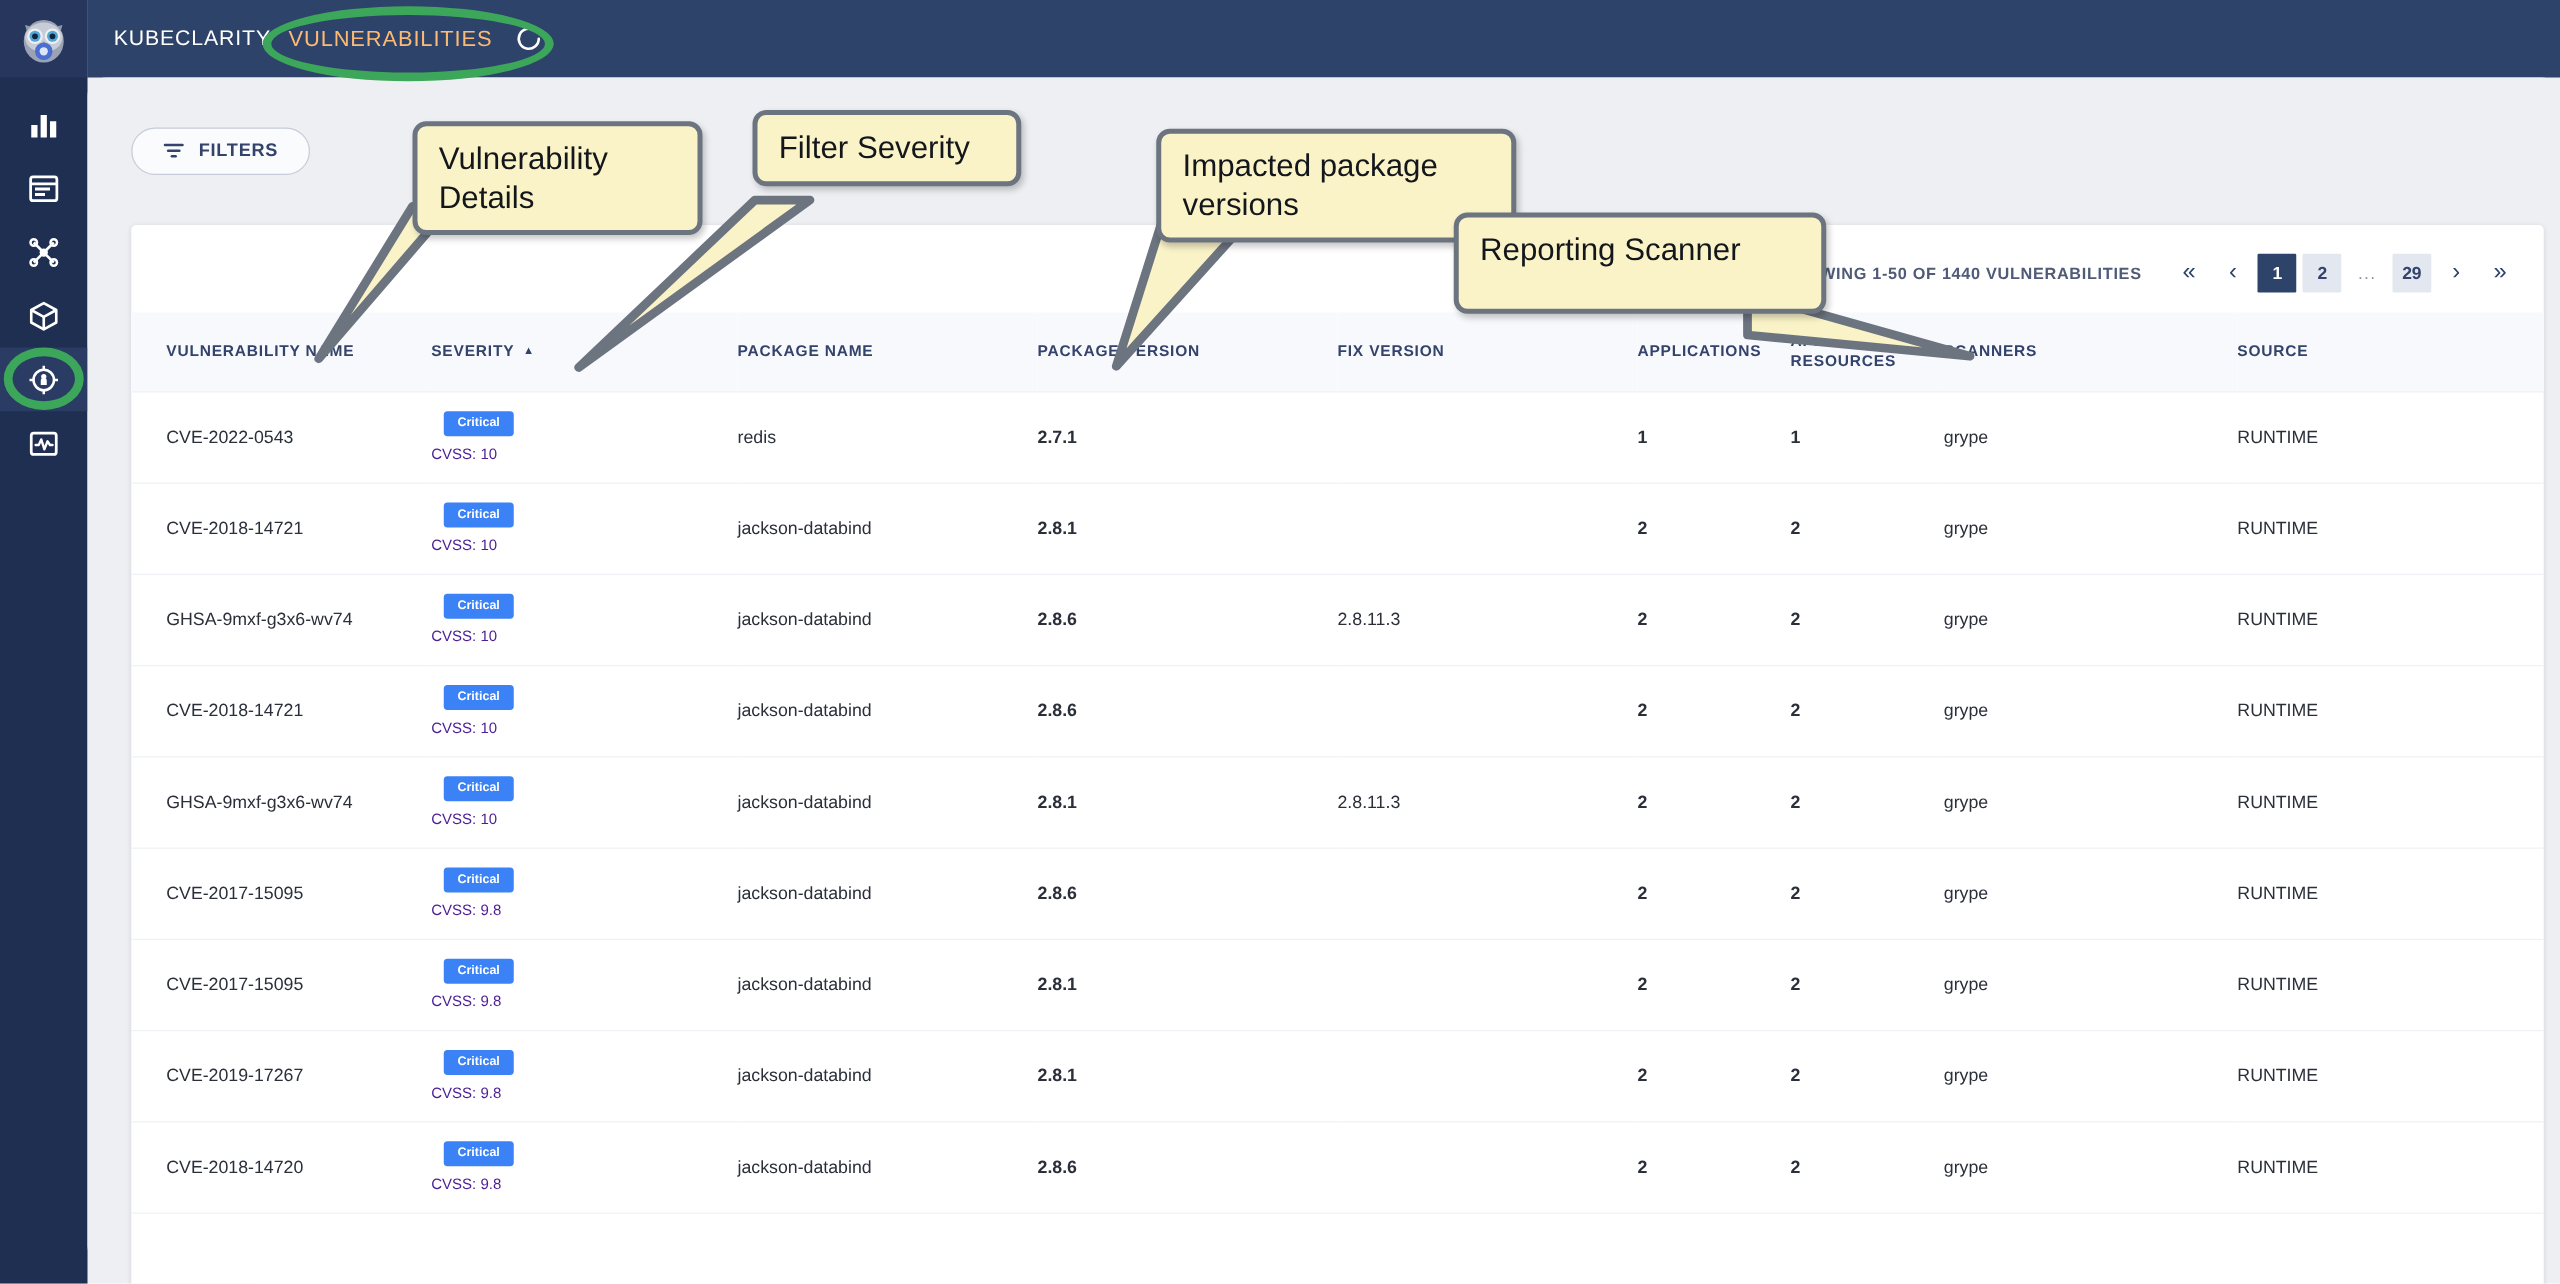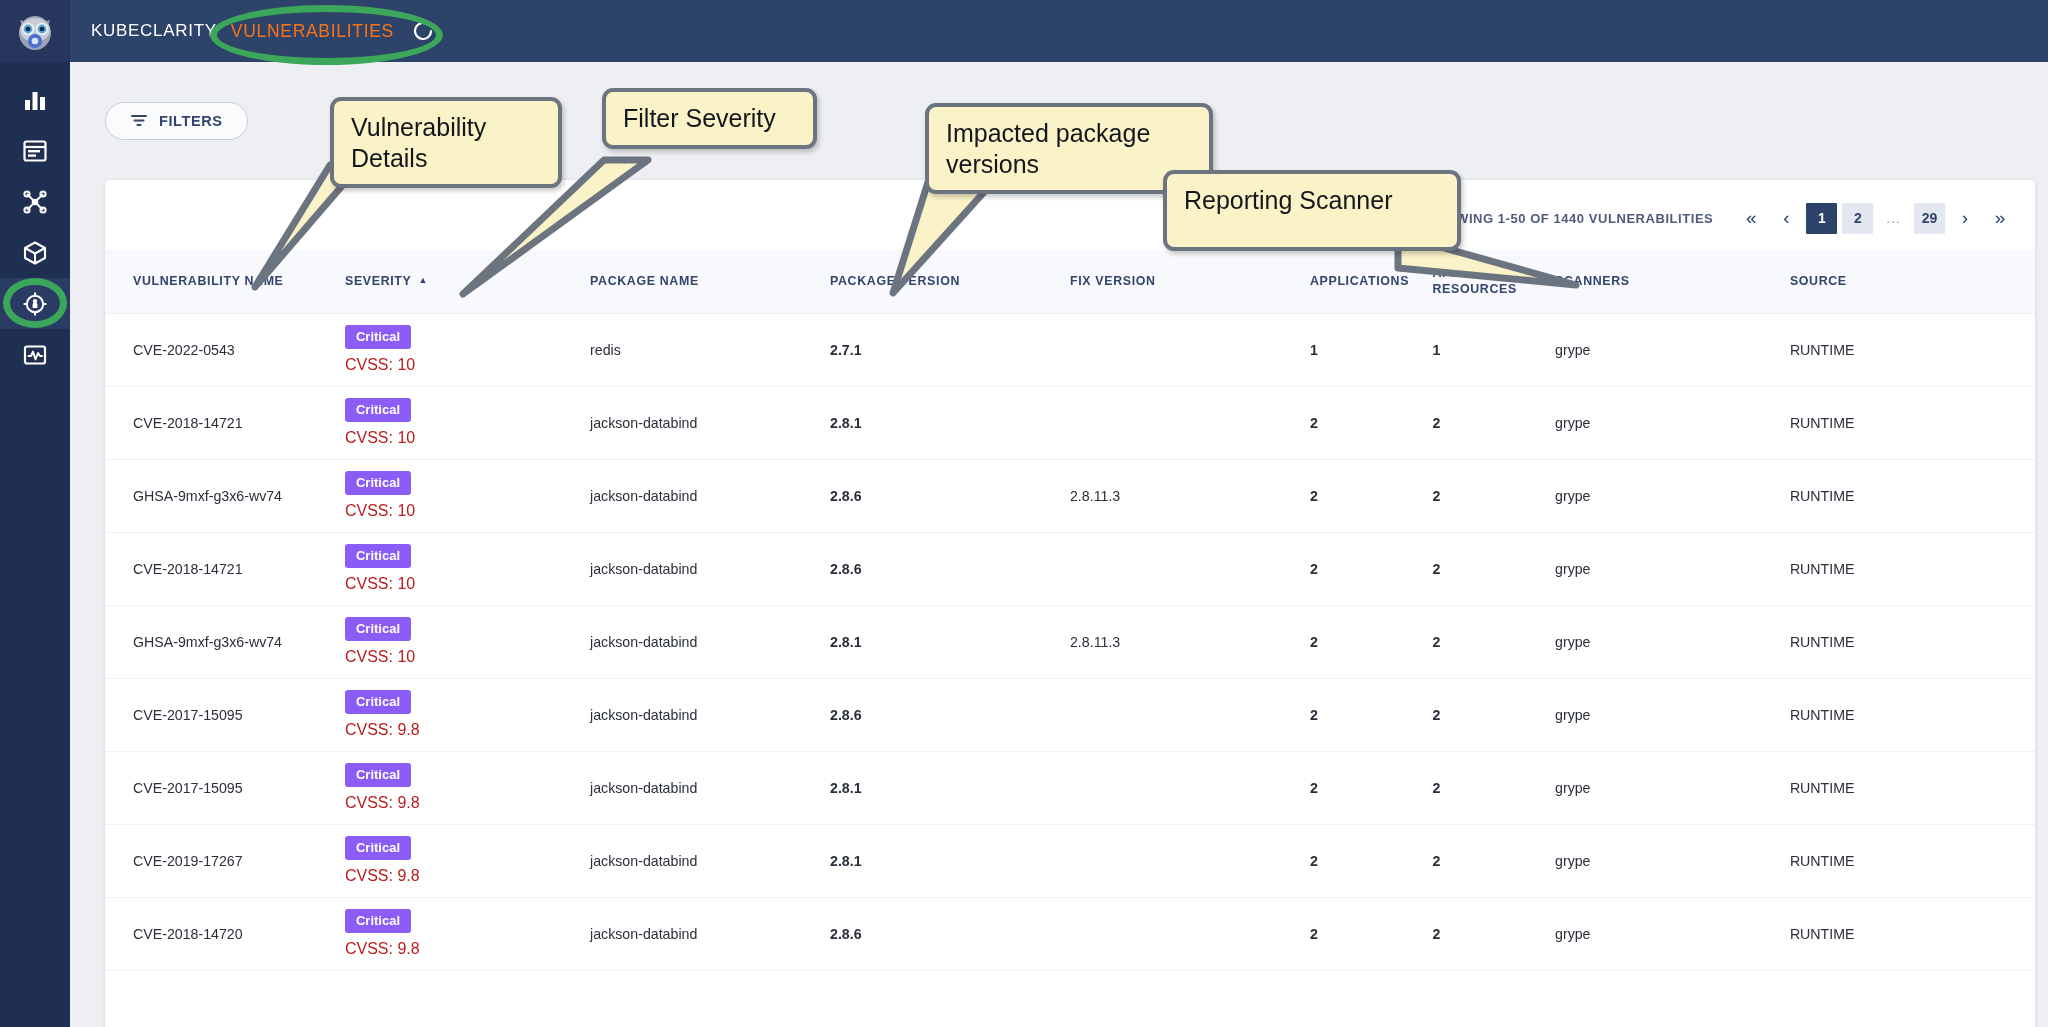--- a/index.html
+++ b/index.html
@@ -39,21 +39,21 @@
     background: #2E4369;
     display: flex; align-items: center;
     padding-left: 21px;
   }
   .brand {
     color: #ffffff; font-size: 17px; letter-spacing: .7px;
     font-weight: 400;
   }
   .crumb-sep { display:inline-block; width: 14px; }
   .page-name {
-    color: #f97316; font-size: 17.5px; letter-spacing: .7px;
+    color: #fdba74; font-size: 17.5px; letter-spacing: .7px;
     font-weight: 400;
     text-align: center;
   }
   .refresh-btn {
     margin-left: 16px; width: 26px; height: 26px;
     display:flex; align-items:center; justify-content:center;
     cursor:pointer;
   }
 
   
@@ -127,25 +127,25 @@
   }
   td.c-name { padding-left: 0; color:#2A2F3A; }
   td.c-pkg  { color:#2A2F3A; }
   td.c-ver  { color:#2B4178; font-weight: bold; }
   td.c-fix  { color:#2A2F3A; }
   td.c-apps, td.c-res { color:#2B4178; font-weight: bold; }
   td.c-scan { color:#2A2F3A; }
   td.c-src  { color:#2A2F3A; }
   .sev-wrap { display:flex; flex-direction:column; align-items:flex-start; gap:7px; }
   .sev-badge {
-    display:inline-block; background:#8b5cf6; color:#ffffff;
-    font-size: 13px; font-weight: bold;
-    padding: 4px 11px 5px 11px; border-radius: 3px;
-  }
-  .cvss { font-size: 16px; color: #b91c1c; }
+    display:inline-block; background:#3b82f6; color:#ffffff;
+    font-size: 10px; font-weight: bold;
+    padding: 4px 11px 5px 11px; border-radius: 3px; margin-left: 10px;
+  }
+  .cvss { font-size: 12px; color: #4c1d95; }
 
   
   .col-name { width: 235px; padding-left: 28px !important; }
   .col-sev  { width: 240px; }
   .col-pkg  { width: 235px; }
   .col-ver  { width: 235px; }
   .col-fix  { width: 235px; }
   .col-apps { width: 120px; }
   .col-res  { width: 120px; }
   .col-scan { width: 230px; }

